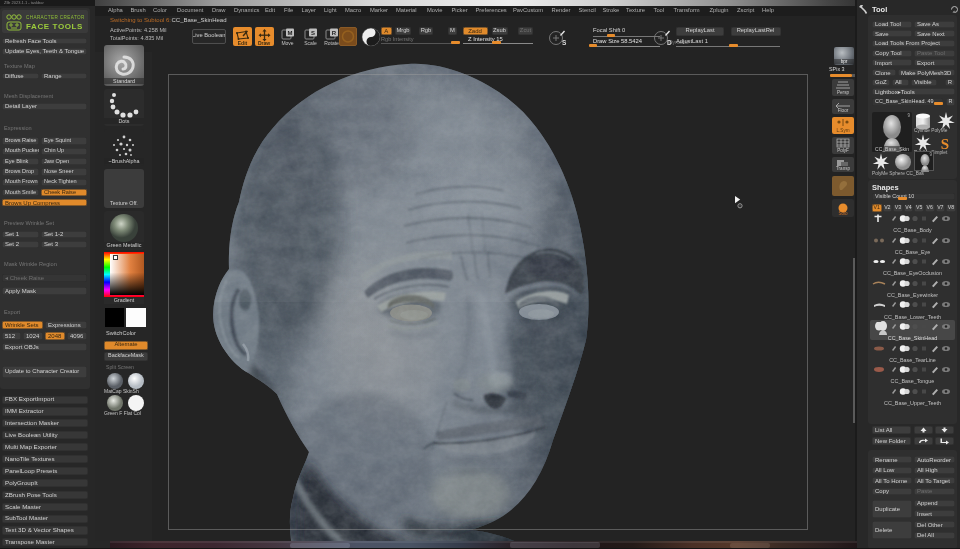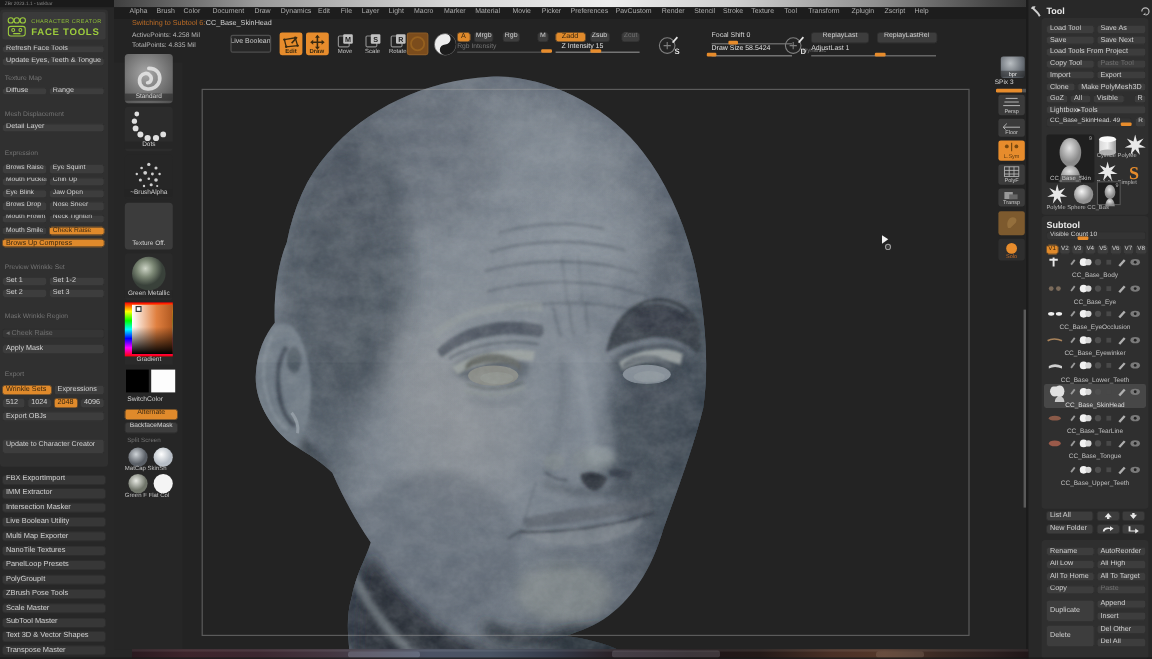--- a/index.html
+++ b/index.html
@@ -645,21 +645,21 @@
 <circle cx="31" cy="9" r="8" fill="url(#sph)"></circle>
     </svg>
 <div style="left:914px;top:151px;width:20px;height:20px;background:#1f1f1f;border:0.5px solid #555;">
 <svg width="20" height="20">
         <ellipse cx="10" cy="8" rx="4.5" ry="6" fill="url(#th1)"></ellipse>
         <path d="M6 20 C6.5 15 8 13.5 10 13.5 C12 13.5 13.5 15 14 20 Z" fill="url(#th1)"></path>
       </svg>
 <div style="right:1px;top:0px;font-size:4.5px;color:#aaa;">9</div></div>
 <div class="t" style="left:872px;top:171.5px;font-size:4.8px;color:#b9b9b9;">PolyMe Sphere  CC_Bas</div>
 <div class="panel" style="left:868px;top:180px;width:89px;height:244px;"></div>
-<div class="t" style="left:872px;top:184px;font-size:7.5px;color:#e8e8e8;font-weight:bold;">Subtool</div>
+<div class="t" style="left:872px;top:184px;font-size:7.5px;color:#e8e8e8;font-weight:bold;">Shapes</div>
 <div class="b" style="left:872px;top:192.5px;width:83px;height:7.5px;font-size:5.4px;background:#343434;">Visible Count 10</div>
 <div class="sh" style="left:898px;top:197px;"></div>
 <div class="b o c" style="left:872px;top:204px;width:9.5px;height:8px;font-size:5.2px;">V1</div>
 <div class="b c" style="left:882.6px;top:204px;width:9.5px;height:8px;font-size:5.2px;">V2</div>
 <div class="b c" style="left:893.2px;top:204px;width:9.5px;height:8px;font-size:5.2px;">V3</div>
 <div class="b c" style="left:903.8000000000001px;top:204px;width:9.5px;height:8px;font-size:5.2px;">V4</div>
 <div class="b c" style="left:914.4000000000001px;top:204px;width:9.5px;height:8px;font-size:5.2px;">V5</div>
 <div class="b c" style="left:925.0000000000001px;top:204px;width:9.5px;height:8px;font-size:5.2px;">V6</div>
 <div class="b c" style="left:935.6000000000001px;top:204px;width:9.5px;height:8px;font-size:5.2px;">V7</div>
 <div class="b c" style="left:946.2000000000002px;top:204px;width:9.5px;height:8px;font-size:5.2px;">V8</div>

